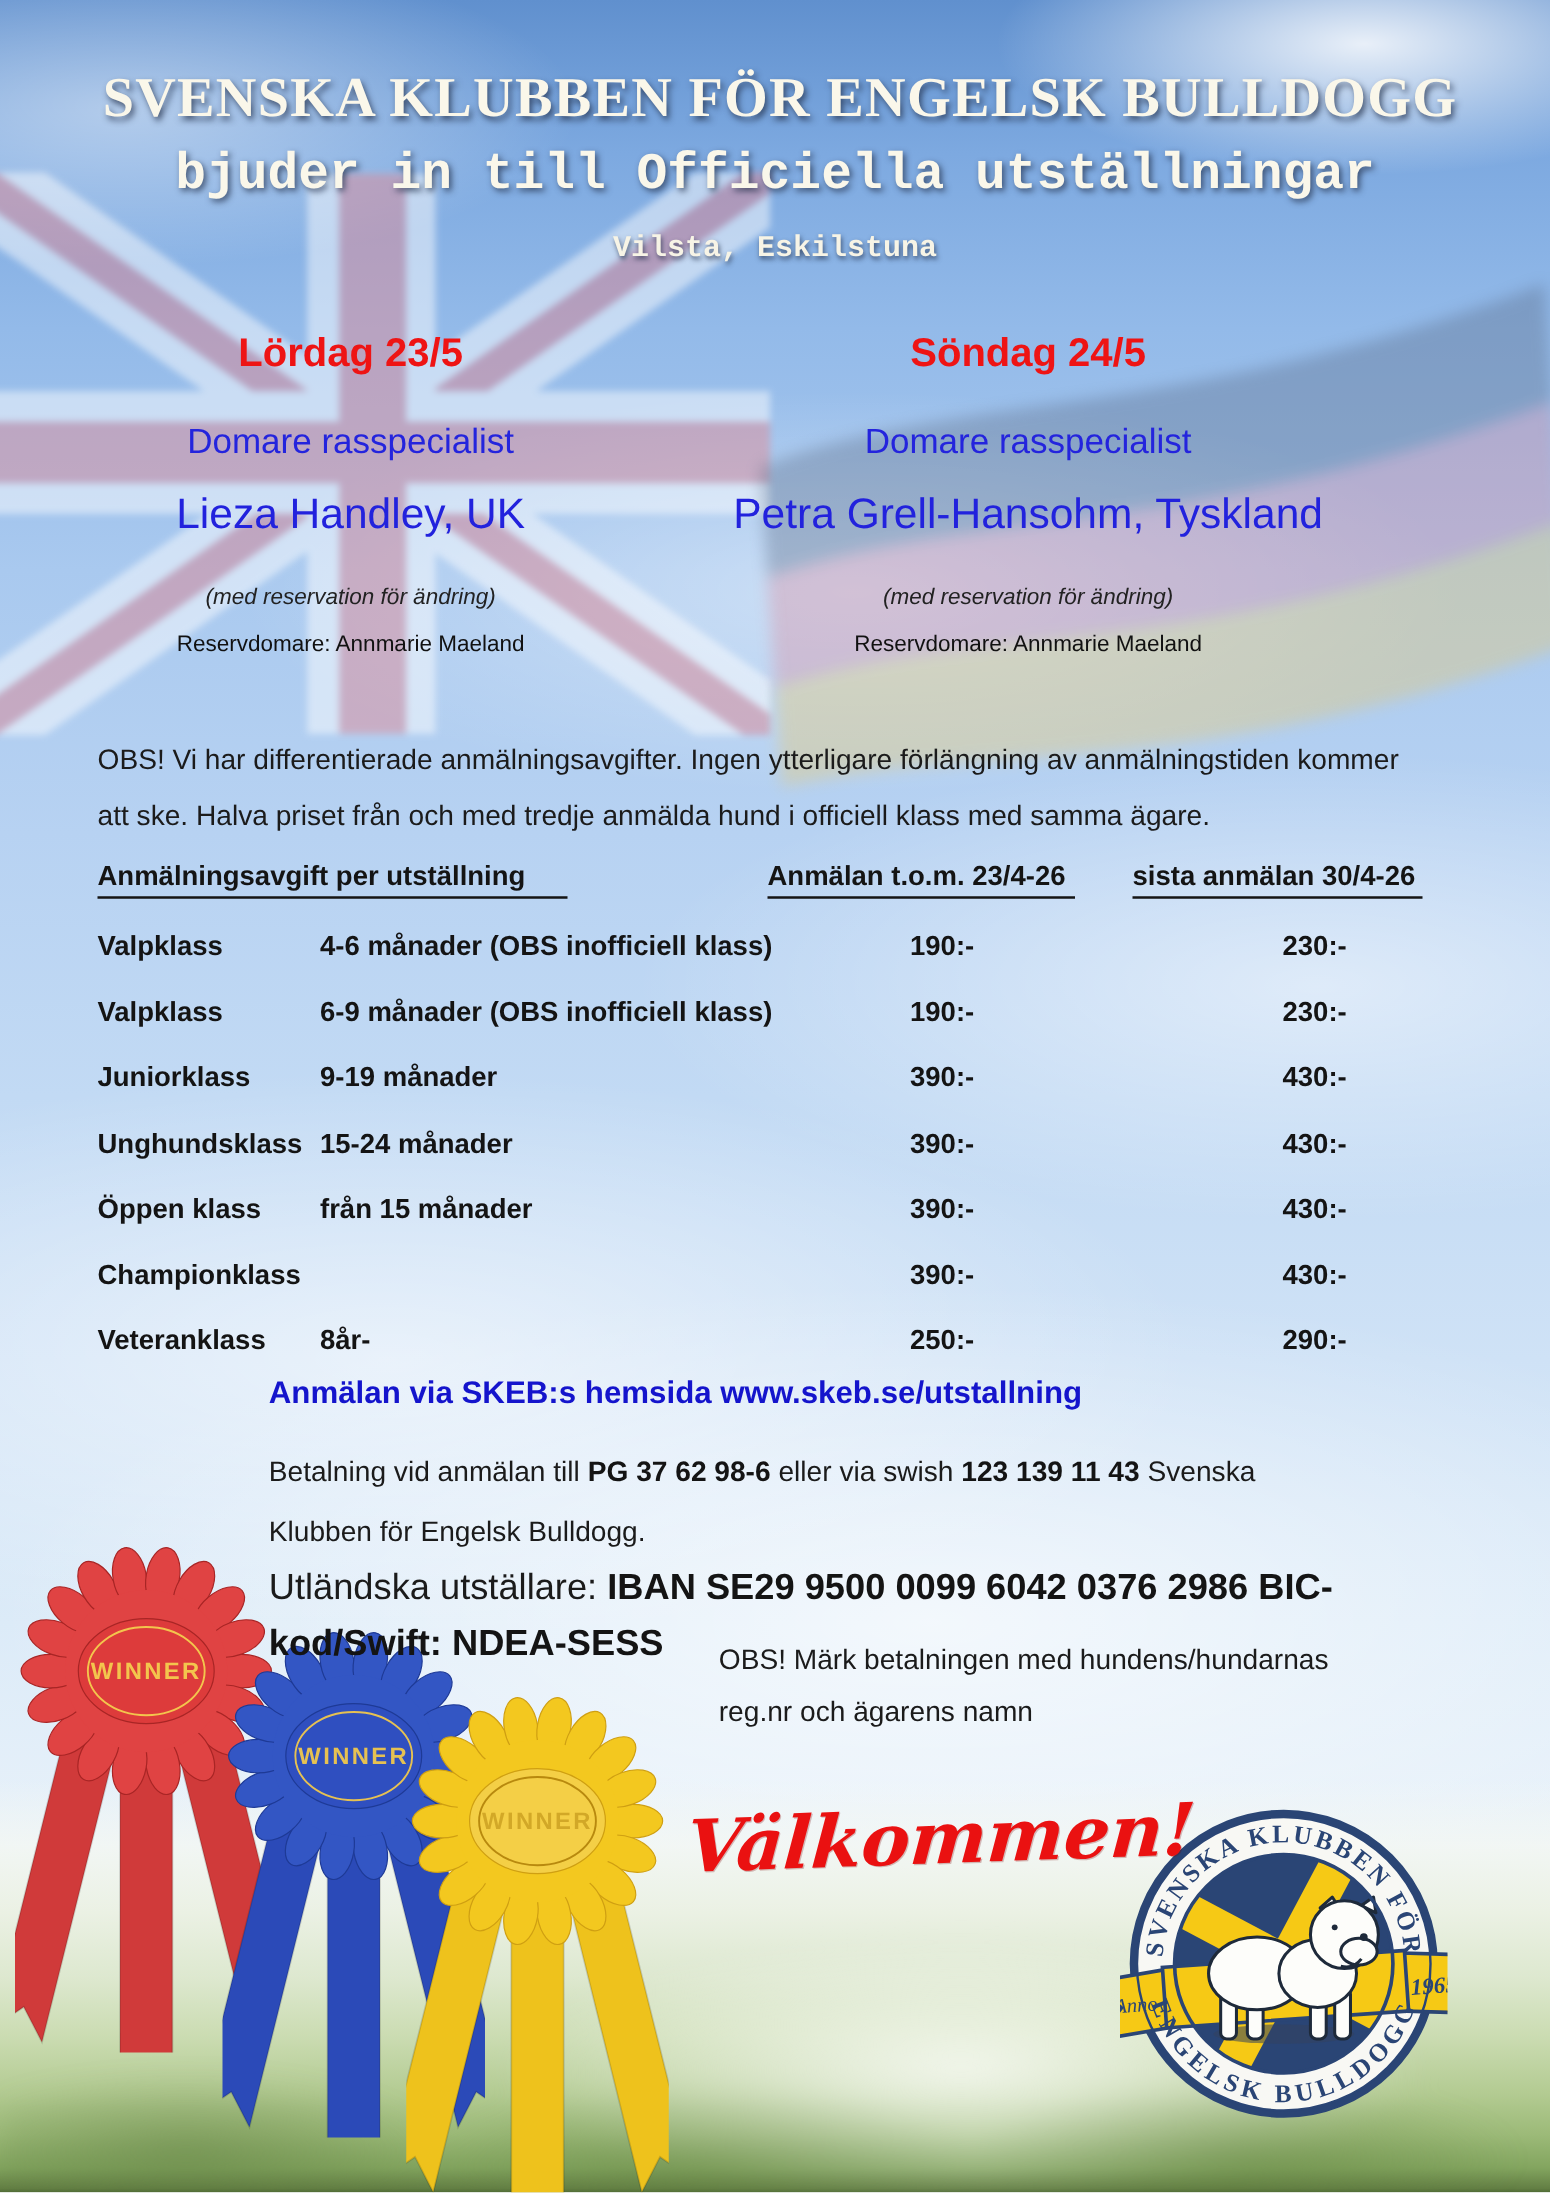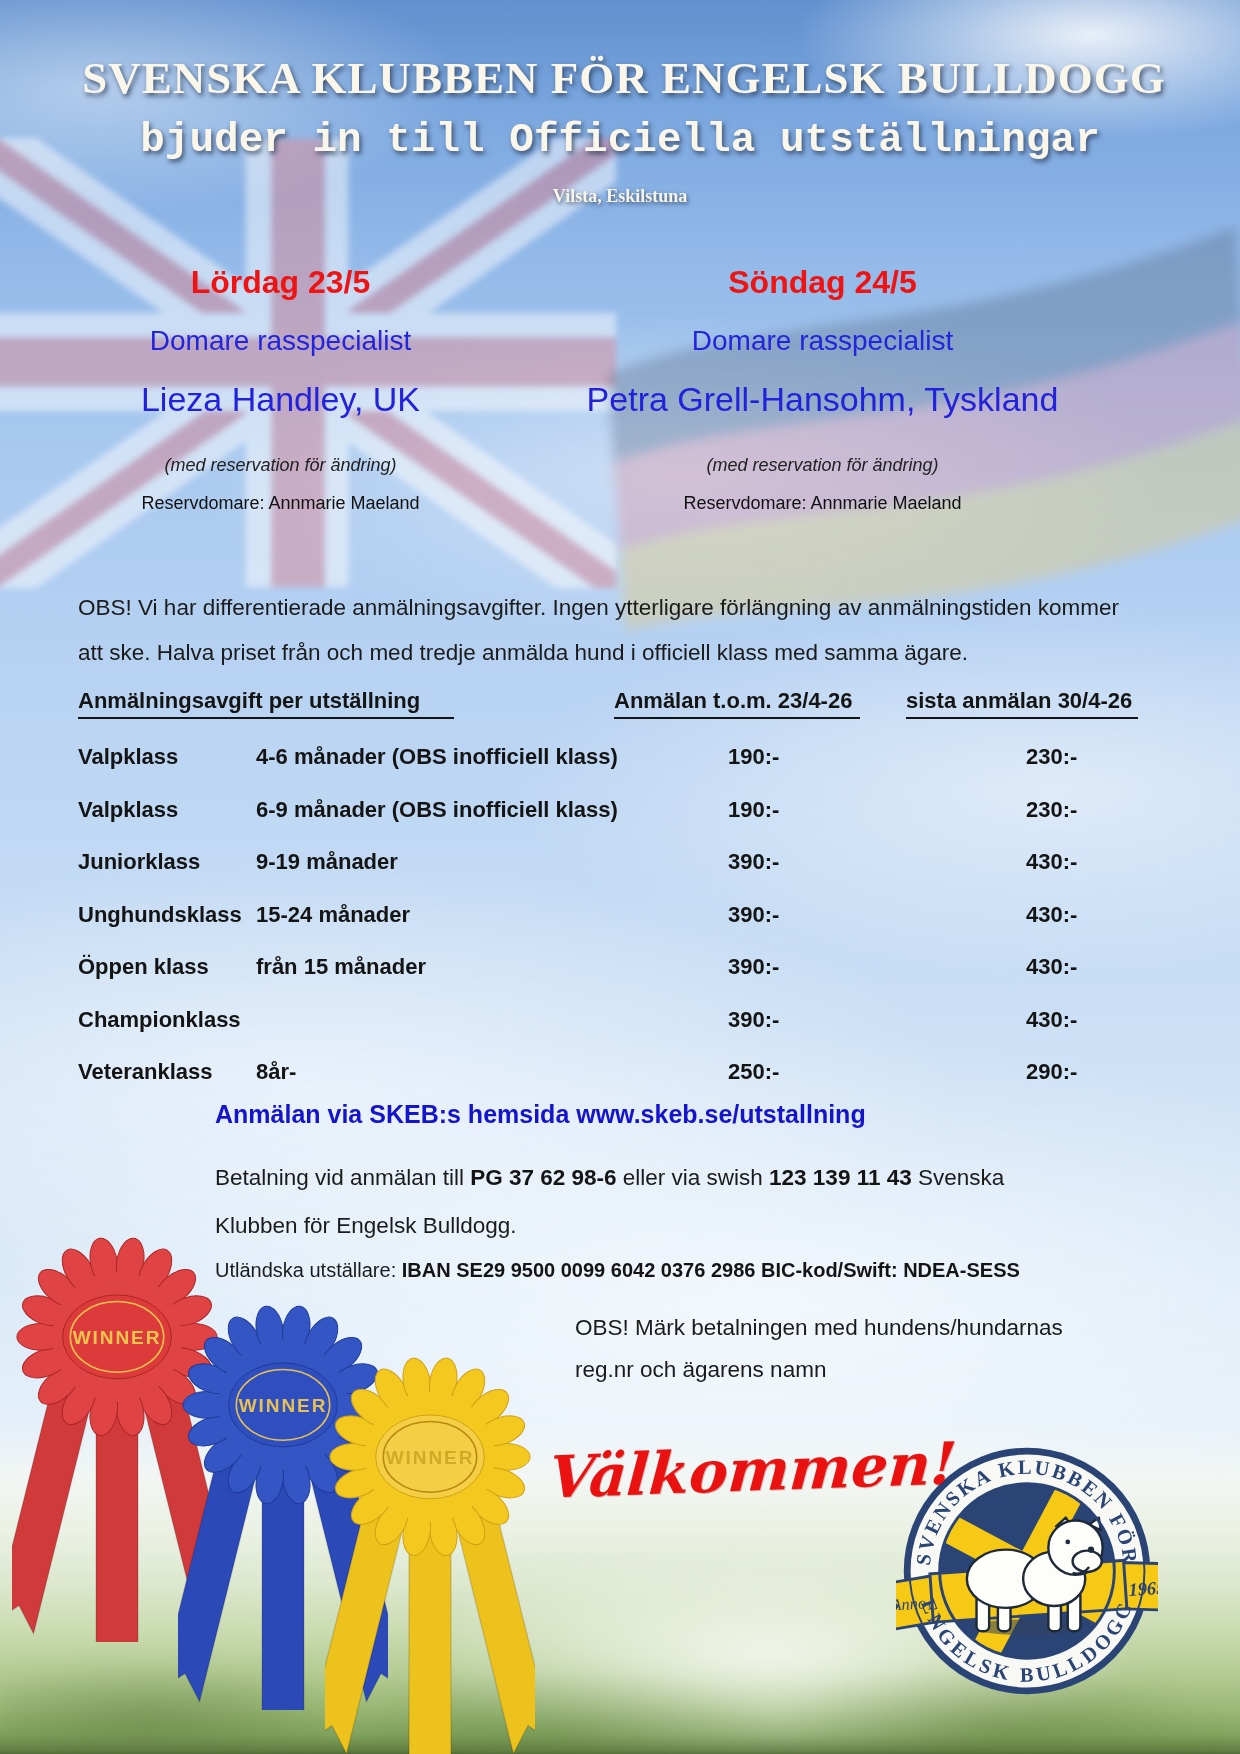--- a/index.html
+++ b/index.html
@@ -27,48 +27,48 @@
         radial-gradient(500px 140px at 62% 55%, rgba(255,255,255,.8), rgba(255,255,255,0) 75%);}
   .content{position:absolute;inset:0;z-index:5;}
   
   .title1{position:absolute;top:52px;left:4px;width:100%;text-align:center;
       font-family:"Liberation Serif",serif;font-weight:bold;font-size:45px;letter-spacing:1px;
       color:#faf7ea;text-shadow:2px 3px 5px rgba(35,48,75,.75);}
   .title2{position:absolute;top:117px;left:0;width:100%;text-align:center;
       font-family:Liberation Mono, monospace;font-weight:bold;font-size:41px;
       color:#faf7ea;text-shadow:2px 3px 5px rgba(35,48,75,.75);}
   .title3{position:absolute;top:186px;left:0;width:100%;text-align:center;
-      font-family:Liberation Serif, serif;font-weight:bold;font-size:18px;
+      font-family:Liberation Mono, monospace;font-weight:bold;font-size:24px;
       color:#f7f4e6;text-shadow:1px 2px 4px rgba(35,48,75,.75);}
   
   .day{position:absolute;top:264px;text-align:center;}
   .day.left{left:18px;width:525px;}
   .day.right{left:550px;width:545px;}
   .day-date{font-size:32px;font-weight:bold;color:#ee1414;}
-  .day-judgelabel{margin-top:24px;font-size:28px;color:#2424dd;}
+  .day-judgelabel{margin-top:36px;font-size:28px;color:#2424dd;}
   .day-judge{margin-top:23px;font-size:34px;color:#2222dd;}
   .day-note{margin-top:36px;font-size:18px;font-style:italic;color:#222;}
   .day-reserve{margin-top:17px;font-size:18px;color:#111;}
   
   .notice{position:absolute;top:585px;left:78px;width:1062px;font-size:22.5px;line-height:45px;color:#1b1b1b;}
   
   .feetable{position:absolute;top:688px;left:78px;width:1062px;font-size:22px;font-weight:bold;color:#141414;}
   .fee-head{position:relative;height:46px;}
   .fee-head span{position:absolute;border-bottom:2.5px solid #141414;padding-bottom:3px;}
   .fh1{left:0;padding-right:34px;}
   .fh2{left:536px;padding-right:8px;}
   .fh3{left:828px;padding-right:6px;}
   .fee-row{position:relative;height:52.5px;}
   .fee-row span{position:absolute;top:10px;white-space:nowrap;}
   .fc1{left:0;}  .fc2{left:178px;}  .fc3{left:650px;}  .fc4{left:948px;}
   
   .reglink{position:absolute;top:1100px;left:215px;font-size:25px;font-weight:bold;color:#1414cc;}
   .payment{position:absolute;top:1154px;left:215px;width:845px;font-size:22.5px;line-height:48px;color:#1b1b1b;}
   .payment b,.foreign b{font-weight:bold;color:#141414;}
-  .foreign{position:absolute;top:1248px;left:215px;width:880px;font-size:20px;line-height:45px;color:#1b1b1b;}
+  .foreign{position:absolute;top:1248px;left:215px;width:880px;font-size:29px;line-height:45px;color:#1b1b1b;}
   .paynote{position:absolute;top:1307px;left:575px;width:505px;font-size:22.5px;line-height:42px;color:#1b1b1b;}
   .infoline{position:absolute;top:1400px;left:575px;font-size:22.5px;color:#1b1b1b;}
   .welcome{position:absolute;top:1438px;left:550px;width:320px;text-align:center;
       font-family:"DejaVu Serif",serif;font-style:italic;font-weight:bold;font-size:58px;color:#ea1111;
       transform:skewX(-6deg) rotate(-2deg);text-shadow:1px 1px 0 rgba(120,0,0,.25);}
   
   .rosette{position:absolute;z-index:4;}
   .rosette text{font-family:"Liberation Sans",sans-serif;font-weight:bold;font-size:20px;letter-spacing:2px;}
   #rosette-red{left:12px;top:1232px;}
   #rosette-blue{left:178px;top:1300px;}

